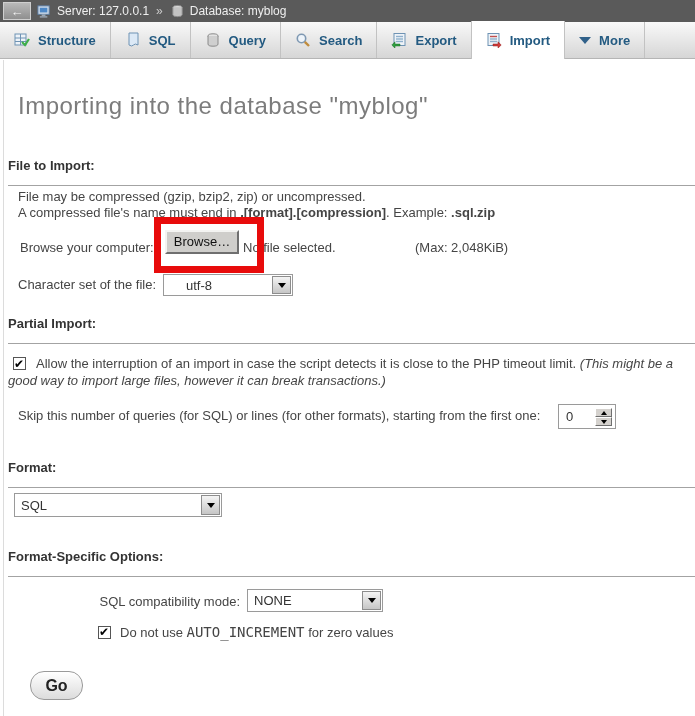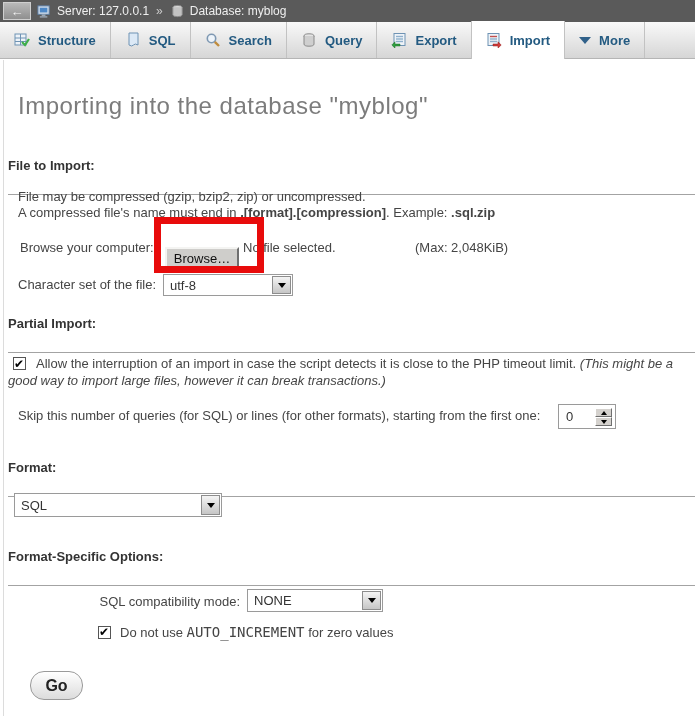--- a/index.html
+++ b/index.html
@@ -44,30 +44,30 @@
   .chev { width:0; height:0; border-left:6px solid transparent; border-right:6px solid transparent; border-top:7px solid #31618a; display:inline-block; }
 
   
   .left-edge { position:absolute; left:3px; top:60px; bottom:0; width:1px; background:#dcdcdc; }
   .page-title {
     position:absolute; left:18px; top:92px; font-size:24px; color:#7c7c7c; letter-spacing:0.5px;
   }
   .section-head {
     position:absolute; left:8px; width:687px;
     font-weight:bold; font-size:13px; color:#333;
-    border-bottom:1px solid #a3a3a3; padding-bottom:21px;
+    border-bottom:1px solid #a3a3a3; padding-bottom:12px;
   }
   .txt { position:absolute; font-size:13px; color:#454545; }
   .bold { font-weight:bold; }
   .italic { font-style:italic; }
   code.mono { font-family:"DejaVu Sans Mono", monospace; font-size:14px; }
 
   
   .win-btn {
-    position:absolute; left:165px; top:247px; width:74px; height:24px;
+    position:absolute; left:165px; top:230px; width:74px; height:24px;
     background:#cfcecb;
     border-top:2px solid #f4f4f2; border-left:2px solid #f4f4f2;
     border-right:2px solid #6f6f6f; border-bottom:2px solid #6f6f6f;
     font-size:13px; color:#111; text-align:center; line-height:20px; cursor:pointer;
   }
 
   
   .win-select {
     position:absolute; height:22px; background:#fff;
     border:1px solid #9a9a9a; display:flex; align-items:center; cursor:pointer;
@@ -165,34 +165,34 @@
     <span class="tab-icon">
       <svg width="16" height="16" viewBox="0 0 16 16">
           <path d="M4 1 h9 v12 q-3 -2 -4.5 0 q-1.5 2 -4.5 0 z" fill="#dce9f6" stroke="#6f93b4"></path>
         </svg>
     </span>
     <span>SQL</span>
   </div>
   <div class="tab">
     <span class="tab-icon">
       <svg width="16" height="16" viewBox="0 0 16 16">
+          <ellipse cx="8" cy="4" rx="5" ry="2.2" fill="#e4e4e4" stroke="#8a8a8a"></ellipse>
+          <path d="M3 4 v8 a5 2.2 0 0 0 10 0 v-8" fill="#cfcfcf" stroke="#8a8a8a"></path>
+        </svg>
+    </span>
+    <span>Query</span>
+  </div>
+  <div class="tab">
+    <span class="tab-icon">
+      <svg width="16" height="16" viewBox="0 0 16 16">
           <circle cx="6.5" cy="6.5" r="4.2" fill="#eef4fa" stroke="#7e98b2" stroke-width="1.6"></circle>
           <line x1="9.8" y1="9.8" x2="14" y2="14" stroke="#c08c3e" stroke-width="2.4"></line>
         </svg>
     </span>
     <span>Search</span>
-  </div>
-  <div class="tab">
-    <span class="tab-icon">
-      <svg width="16" height="16" viewBox="0 0 16 16">
-          <ellipse cx="8" cy="4" rx="5" ry="2.2" fill="#e4e4e4" stroke="#8a8a8a"></ellipse>
-          <path d="M3 4 v8 a5 2.2 0 0 0 10 0 v-8" fill="#cfcfcf" stroke="#8a8a8a"></path>
-        </svg>
-    </span>
-    <span>Query</span>
   </div>
   <div class="tab">
     <span class="tab-icon">
       <svg width="16" height="16" viewBox="0 0 16 16">
           <rect x="3" y="1.5" width="11" height="12" fill="#eef3f8" stroke="#6f93b4"></rect>
           <line x1="5" y1="4.5" x2="12" y2="4.5" stroke="#8fb0cc" stroke-width="1.4"></line>
           <line x1="5" y1="7" x2="12" y2="7" stroke="#8fb0cc" stroke-width="1.4"></line>
           <line x1="5" y1="9.5" x2="12" y2="9.5" stroke="#8fb0cc" stroke-width="1.4"></line>
           <path d="M9 12 h-5 v-2.2 l-3.2 3.2 l3.2 3.2 v-2.2 h5 z" fill="#2f9e3f" stroke="#1c6e2a" stroke-width="0.5"></path>
         </svg>
@@ -227,21 +227,21 @@
   <span>A compressed file's name must end in </span><span class="bold">.[format].[compression]</span><span>. Example: </span><span class="bold">.sql.zip</span>
 </div>
 
 <div class="txt" style="left:20px; top:240px;">Browse your computer:</div>
 <div class="win-btn">Browse…</div>
 <div class="txt" style="left:243px; top:240px;">No file selected.</div>
 <div class="txt" style="left:415px; top:240px;">(Max: 2,048KiB)</div>
 <div class="red-rect"></div>
 
 <div class="txt" style="left:18px; top:277px;">Character set of the file:</div>
-<div class="win-select" style="left:163px; top:274px; width:130px;">
+<div class="win-select" style="left:163px; top:274px; width:130px;padding-left:16px;">
   <span class="val">utf-8</span>
   <span class="arrow"></span>
 </div>
 
 <div class="section-head" style="top:316px;">Partial Import:</div>
 <div class="txt" style="left:8px; top:355px; width:676px; line-height:17px;">
   <span class="cb" style="margin:0 10px 0 5px;" data-checked="true"></span><span>Allow the interruption of an import in case the script detects it is close to the PHP timeout limit. </span><span class="italic">(This might be a good way to import large files, however it can break transactions.)</span>
 </div>
 <div class="txt" style="left:18px; top:408px;">Skip this number of queries (for SQL) or lines (for other formats), starting from the first one:</div>
 <div class="spinbox">

